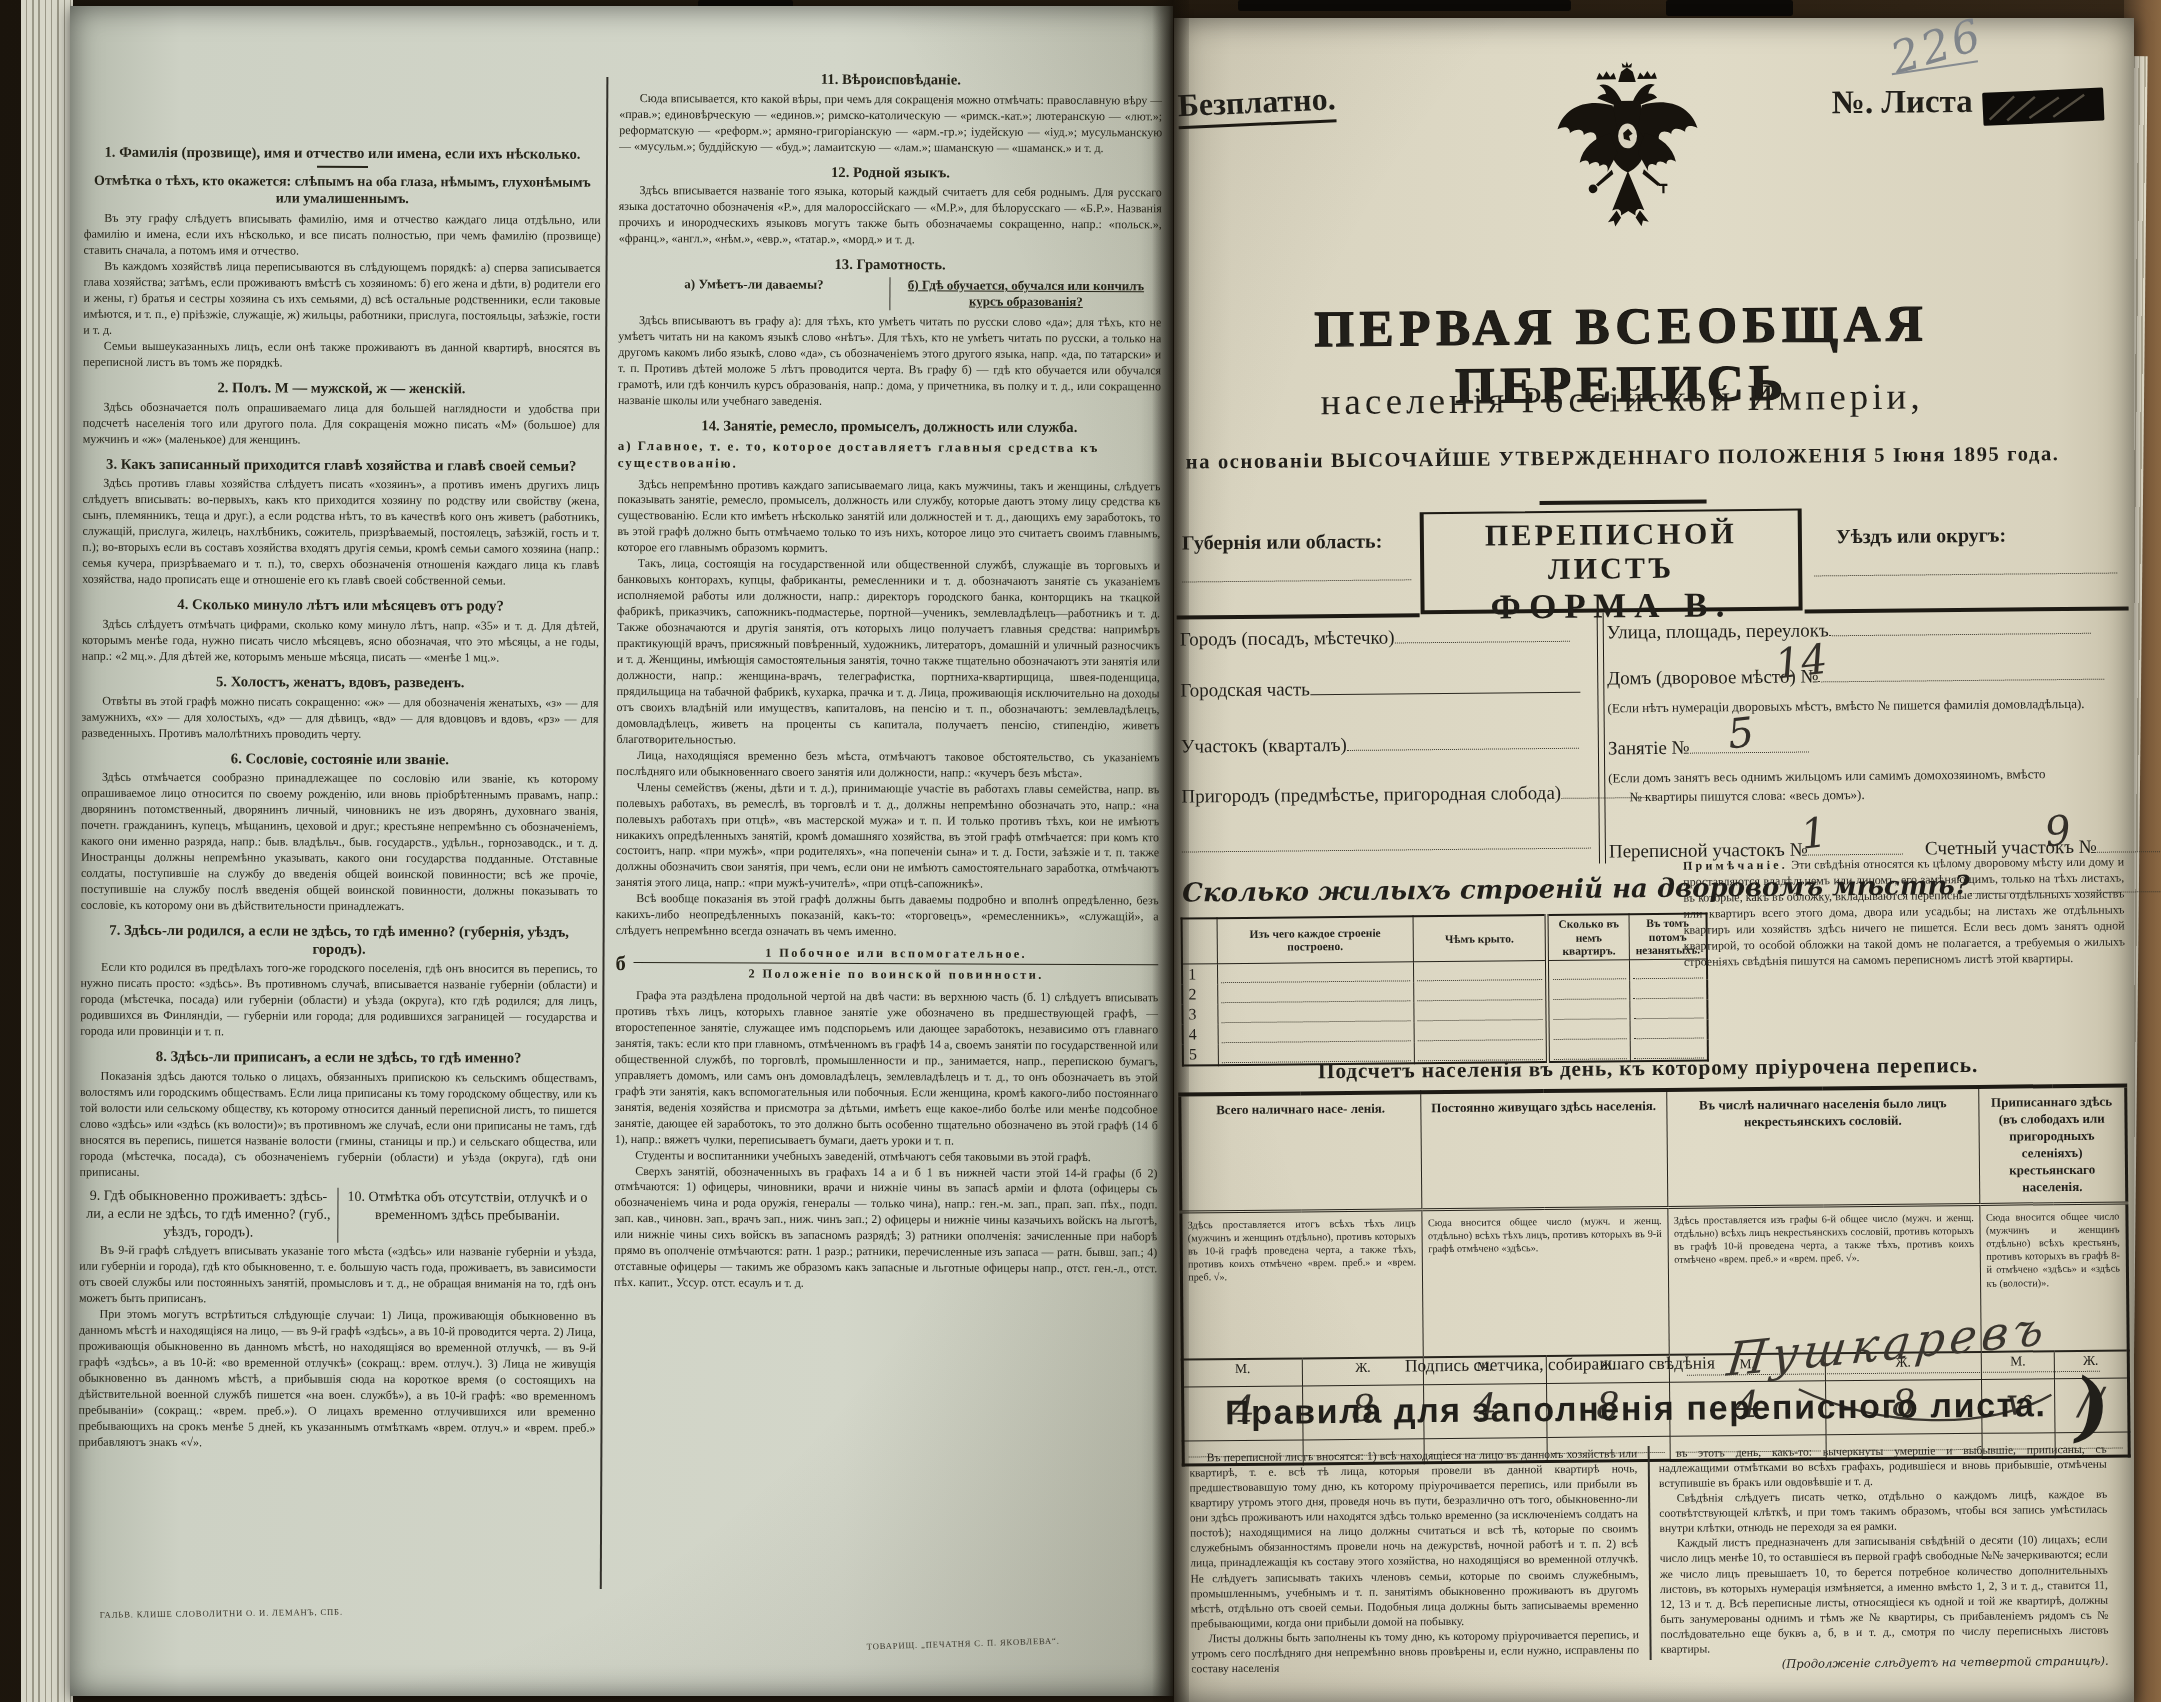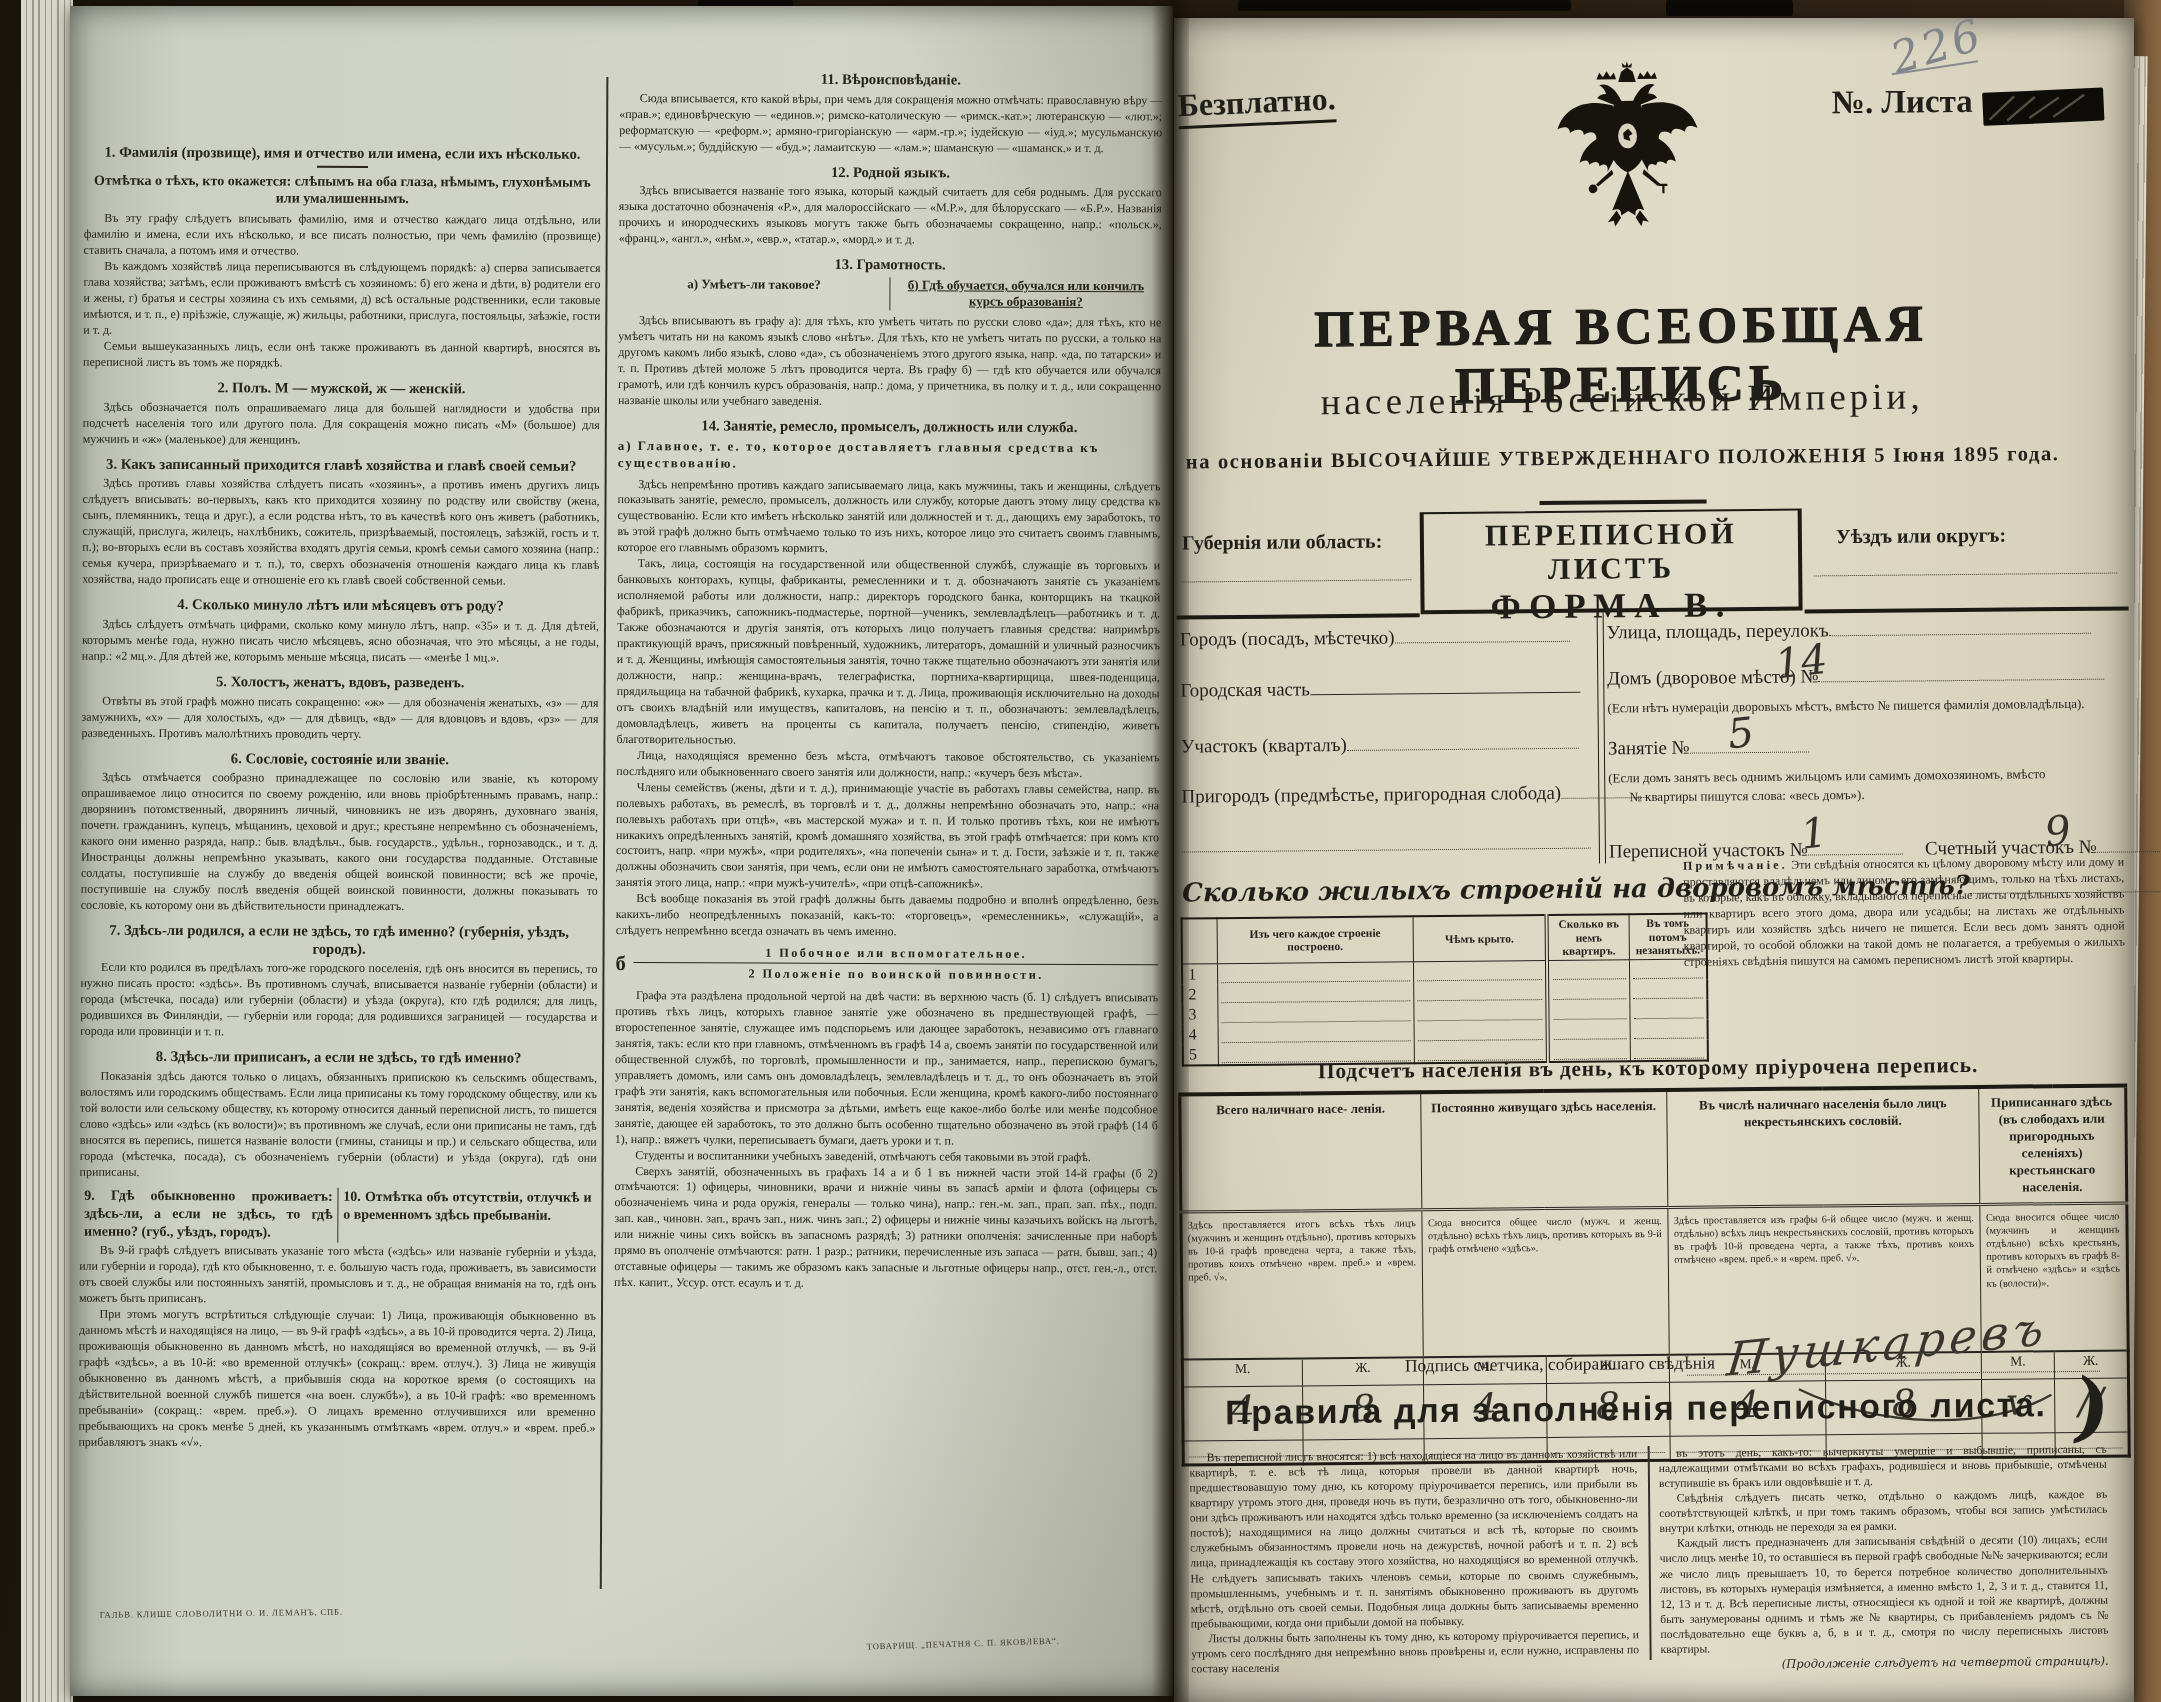--- a/index.html
+++ b/index.html
@@ -47,21 +47,21 @@
   .sub-row{display:flex;gap:0;margin:3.2px 0 4.8px;}
   .sub-row .sub{flex:1;font-weight:bold;text-align:center;font-size:13px;line-height:1.25;padding:0 6.3px;}
   .sub-row .sub + .sub{border-left:1.6px solid #32302a;text-decoration:underline;}
   .sub-wide{font-weight:bold;text-align:left;font-size:13px;letter-spacing:2px;margin:3.2px 0 4.8px;line-height:1.3;}
   .b-block{display:flex;align-items:center;gap:8px;margin:4.8px 0;}
   .b-block .bchar{font-size:20.6px;font-weight:bold;}
   .b-block .blines{flex:1;}
   .b-block .bline{font-weight:bold;letter-spacing:2.4px;font-size:12.3px;text-align:center;border-bottom:1.6px solid #262419;padding-bottom:1.6px;}
   .b-block .bline:last-child{border-bottom:none;padding-top:2.4px;}
   .pair-grid{display:flex;gap:0;margin:6.3px 0 1.6px;}
-  .pair-grid .ph{flex:1;font-weight:bold;font-size:14px;line-height:1.3;padding:0 4.8px;}
+  .pair-grid .ph{flex:1;font-weight:normal;text-align:center;font-size:14px;line-height:1.3;padding:0 4.8px;}
   .pair-grid .ph + .ph{border-left:1.6px solid #32302a;}
   .lcol p{margin:0;text-indent:20.6px;}
   .lfoot{position:absolute;font-size:8.7px;letter-spacing:0.8px;color:#3c382d;white-space:nowrap;}
   
   .rp{position:absolute;}
   .free-label{left:11px;top:62px;font-size:32px;font-weight:bold;border-bottom:3.2px solid #1d1a14;padding-bottom:1.6px;transform:rotate(-2deg);}
   .sheet-no{left:665px;top:68px;font-size:33px;font-weight:bold;white-space:nowrap;}
   .sheet-smudge{left:816px;top:76px;width:121px;height:33px;background:#0e0c09;transform:rotate(-2deg);border-radius:1.6px;}
   .sheet-smudge svg{position:absolute;inset:0;}
   .pencil{left:724px;top:4.8px;font-size:44px;color:#80858a;transform:rotate(-16deg);
@@ -169,21 +169,21 @@
         <p>Въ 9-й графѣ слѣдуетъ вписывать указаніе того мѣста («здѣсь» или названіе губерніи и уѣзда, или губерніи и города), гдѣ кто обыкновенно, т. е. большую часть года, проживаетъ, въ зависимости отъ своей службы или постоянныхъ занятій, промысловъ и т. д., не обращая вниманія на то, гдѣ онъ можетъ быть приписанъ.</p>
         <p>При этомъ могутъ встрѣтиться слѣдующіе случаи: 1) Лица, проживающія обыкновенно въ данномъ мѣстѣ и находящіяся на лицо, — въ 9-й графѣ «здѣсь», а въ 10-й проводится черта. 2) Лица, проживающія обыкновенно въ данномъ мѣстѣ, но находящіяся во временной отлучкѣ, — въ 9-й графѣ «здѣсь», а въ 10-й: «во временной отлучкѣ» (сокращ.: врем. отлуч.). 3) Лица не живущія обыкновенно въ данномъ мѣстѣ, а прибывшія сюда на короткое время (о состоящихъ на дѣйствительной военной службѣ пишется «на воен. службѣ»), а въ 10-й графѣ: «во временномъ пребываніи» (сокращ.: «врем. преб.»). О лицахъ временно отлучившихся или временно пребывающихъ на срокъ менѣе 5 дней, къ указаннымъ отмѣткамъ «врем. отлуч.» и «врем. преб.» прибавляютъ знакъ «√».</p>
       </div>
     <div class="lcol" id="lcol2">
         <div class="sec-h">11. Вѣроисповѣданіе.</div>
         <p>Сюда вписывается, кто какой вѣры, при чемъ для сокращенія можно отмѣчать: православную вѣру — «прав.»; единовѣрческую — «единов.»; римско-католическую — «римск.-кат.»; лютеранскую — «лют.»; реформатскую — «реформ.»; армяно-григоріанскую — «арм.-гр.»; іудейскую — «іуд.»; мусульманскую — «мусульм.»; буддійскую — «буд.»; ламаитскую — «лам.»; шаманскую — «шаманск.» и т. д.</p>
         <div class="sec-h">12. Родной языкъ.</div>
         <p>Здѣсь вписывается названіе того языка, который каждый считаетъ для себя роднымъ. Для русскаго языка достаточно обозначенія «Р.», для малороссійскаго — «М.Р.», для бѣлорусскаго — «Б.Р.». Названія прочихъ и инородческихъ языковъ могутъ также быть обозначаемы сокращенно, напр.: «польск.», «франц.», «англ.», «нѣм.», «евр.», «татар.», «морд.» и т. д.</p>
         <div class="sec-h">13. Грамотность.</div>
         <div class="sub-row">
-          <div class="sub">а) Умѣетъ-ли таковое?</div>
+          <div class="sub">а) Умѣетъ-ли даваемы?</div>
           <div class="sub">б) Гдѣ обучается, обучался или кончилъ курсъ образованія?</div>
         </div>
         <p>Здѣсь вписываютъ въ графу а): для тѣхъ, кто умѣетъ читать по русски слово «да»; для тѣхъ, кто не умѣетъ читать ни на какомъ языкѣ слово «нѣтъ». Для тѣхъ, кто не умѣетъ читать по русски, а только на другомъ какомъ либо языкѣ, слово «да», съ обозначеніемъ этого другого языка, напр. «да, по татарски» и т. п. Противъ дѣтей моложе 5 лѣтъ проводится черта. Въ графу б) — гдѣ кто обучается или обучался грамотѣ, или гдѣ кончилъ курсъ образованія, напр.: дома, у причетника, въ полку и т. д., или сокращенно названіе школы или учебнаго заведенія.</p>
         <div class="sec-h">14. Занятіе, ремесло, промыселъ, должность или служба.</div>
         <div class="sub-wide">а) Главное, т. е. то, которое доставляетъ главныя средства къ существованію.</div>
         <p>Здѣсь непремѣнно противъ каждаго записываемаго лица, какъ мужчины, такъ и женщины, слѣдуетъ показывать занятіе, ремесло, промыселъ, должность или службу, которые даютъ этому лицу средства къ существованію. Если кто имѣетъ нѣсколько занятій или должностей и т. д., дающихъ ему заработокъ, то въ этой графѣ должно быть отмѣчаемо только то изъ нихъ, которое лицо это считаетъ своимъ главнымъ, которое его главнымъ образомъ кормитъ.</p>
         <p>Такъ, лица, состоящія на государственной или общественной службѣ, служащіе въ торговыхъ и банковыхъ конторахъ, купцы, фабриканты, ремесленники и т. д. обозначаютъ занятіе съ указаніемъ исполняемой работы или должности, напр.: директоръ городского банка, конторщикъ на ткацкой фабрикѣ, приказчикъ, сапожникъ-подмастерье, портной—ученикъ, землевладѣлецъ—работникъ и т. д. Также обозначаются и другія занятія, отъ которыхъ лицо получаетъ главныя средства: напримѣръ практикующій врачъ, присяжный повѣренный, художникъ, литераторъ, домашній и уличный разносчикъ и т. д. Женщины, имѣющія самостоятельныя занятія, точно также тщательно обозначаютъ эти занятія или должности, напр.: женщина-врачъ, телеграфистка, портниха-квартирщица, швея-поденщица, прядильщица на табачной фабрикѣ, кухарка, прачка и т. д. Лица, проживающія исключительно на доходы отъ своихъ владѣній или имуществъ, капиталовъ, на пенсію и т. п., обозначаютъ: землевладѣлецъ, домовладѣлецъ, живетъ на проценты съ капитала, получаетъ пенсію, стипендію, живетъ благотворительностью.</p>
         <p>Лица, находящіяся временно безъ мѣста, отмѣчаютъ таковое обстоятельство, съ указаніемъ послѣдняго или обыкновеннаго своего занятія или должности, напр.: «кучеръ безъ мѣста».</p>
         <p>Члены семействъ (жены, дѣти и т. д.), принимающіе участіе въ работахъ главы семейства, напр. въ полевыхъ работахъ, въ ремеслѣ, въ торговлѣ и т. д., должны непремѣнно обозначать это, напр.: «на полевыхъ работахъ при отцѣ», «въ мастерской мужа» и т. п. И только противъ тѣхъ, кои не имѣютъ никакихъ опредѣленныхъ занятій, кромѣ домашняго хозяйства, въ этой графѣ отмѣчается: при комъ кто состоитъ, напр. «при мужѣ», «при родителяхъ», «на попеченіи сына» и т. д. Гости, заѣзжіе и т. п. также должны обозначить свои занятія, при чемъ, если они не имѣютъ самостоятельнаго заработка, отмѣчаютъ занятія этого лица, напр.: «при мужѣ-учителѣ», «при отцѣ-сапожникѣ».</p>
         <p>Всѣ вообще показанія въ этой графѣ должны быть даваемы подробно и вполнѣ опредѣленно, безъ какихъ-либо неопредѣленныхъ показаній, какъ-то: «торговецъ», «ремесленникъ», «служащій», а слѣдуетъ непремѣнно всегда означать въ чемъ именно.</p>

